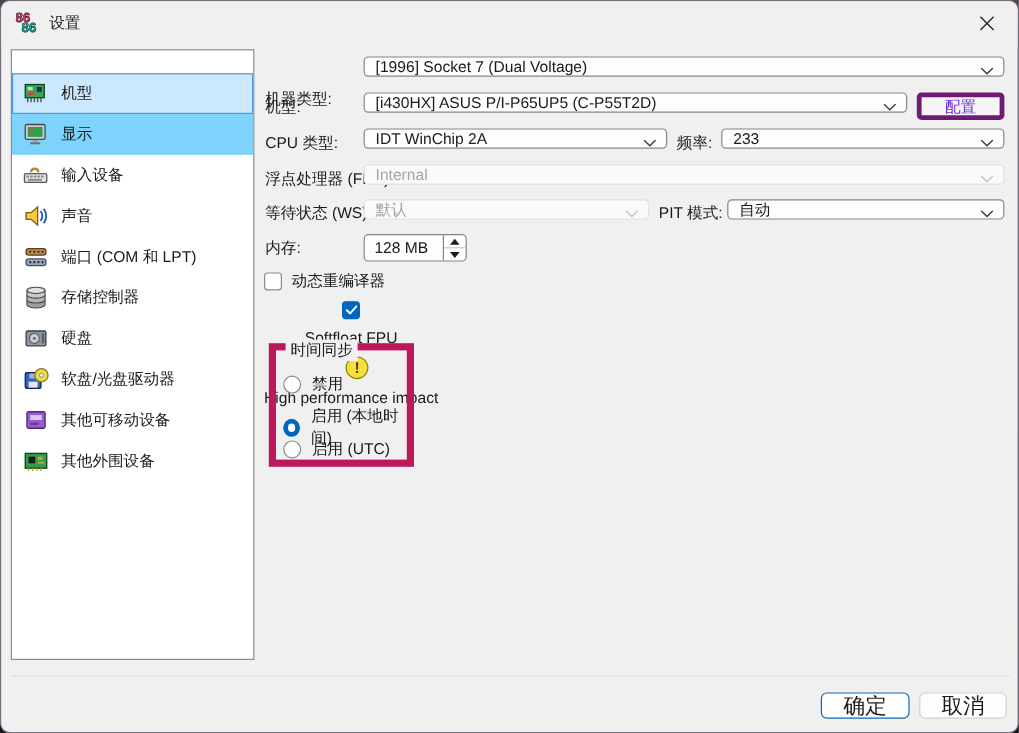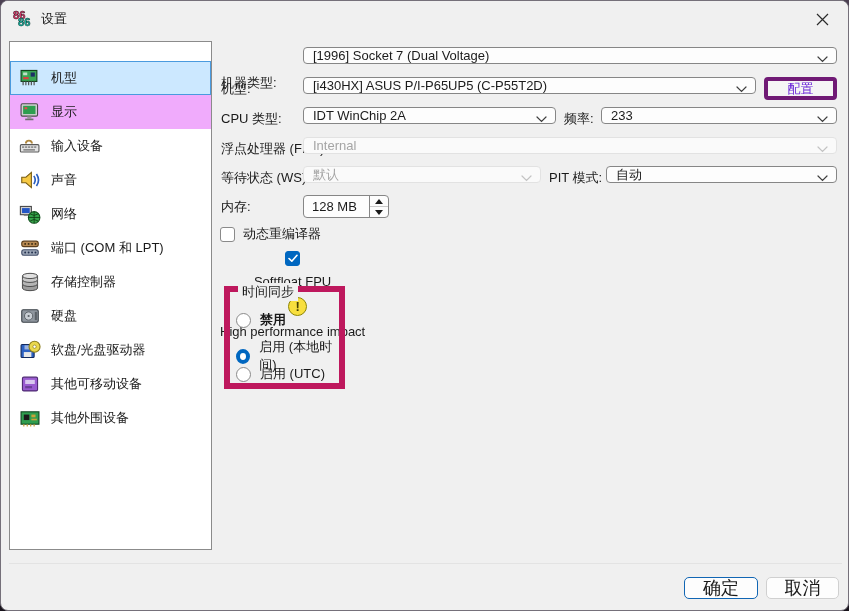--- a/index.html
+++ b/index.html
@@ -26,21 +26,21 @@
   
   .sidebar {
     position:absolute; left:8px; top:40px; width:203px; height:509px;
     background:#ffffff; border:1px solid #8b8b8b; padding-top:19px;
   }
   .side-item {
     height:34px; display:flex; align-items:center; gap:10px;
     padding-left:8px; border:1px solid transparent; color:#1a1a1a;
   }
   .side-item.selected { background:#cce8ff; border-color:#4a9ade; }
-  .side-item.hover { background:#f0abfc; }
+  .side-item.hover { background:#7dd3fc; }
   .side-item svg { width:22px; height:22px; flex:0 0 22px; }
   
   .flabel { position:absolute; height:23px; line-height:23px; white-space:nowrap; }
   .combo {
     position:absolute; height:17px; background:#fdfdfd; border:1px solid #868686;
     border-radius:4px; display:flex; align-items:center;
     padding:0 24px 0 9px; color:#1b1b1b; white-space:nowrap; overflow:hidden;
   }
   .combo .chev { position:absolute; right:8px; top:8px; }
   .combo.disabled { background:#fafafa; border-color:#e2e2e2; color:#a5a5a5; }
@@ -148,30 +148,20 @@
 
     <div class="side-item">
       <svg viewBox="0 0 16 16">
         <polygon points="2,6 5,6 9,2.5 9,13.5 5,10 2,10" fill="#f6c945" stroke="#7a5d12" stroke-width="0.8"></polygon>
         <path d="M10.8 5 q2 3 0 6" fill="none" stroke="#2b5fc0" stroke-width="1.2"></path>
         <path d="M12.7 3.6 q3 4.4 0 8.8" fill="none" stroke="#2b5fc0" stroke-width="1.2"></path>
       </svg>
       <span>声音</span>
     </div>
 
-    <div class="side-item">
-      <svg viewBox="0 0 16 16">
-        <rect x="1" y="2.5" width="8" height="6" fill="#cfcfcf" stroke="#4a4a4a" stroke-width="0.8"></rect>
-        <rect x="2.2" y="3.7" width="5.6" height="3.6" fill="#2457c5"></rect>
-        <rect x="3.5" y="8.5" width="3" height="1" fill="#8a8a8a"></rect>
-        <circle cx="11" cy="10.5" r="4.2" fill="#36a64a" stroke="#14521f" stroke-width="0.8"></circle>
-        <path d="M6.8 10.5 h8.4 M11 6.3 v8.4 M8.2 8 q2.8 2 5.6 0 M8.2 13 q2.8 -2 5.6 0" stroke="#0d3a14" stroke-width="0.6" fill="none"></path>
-      </svg>
-      <span>网络</span>
-    </div>
 
     <div class="side-item">
       <svg viewBox="0 0 16 16">
         <rect x="2" y="3" width="12" height="4" rx="1.6" fill="#b98a52" stroke="#5d3f1c" stroke-width="0.8"></rect>
         <g fill="#3a2a12">
           <circle cx="4.5" cy="5" r="0.7"></circle>
             <circle cx="7" cy="5" r="0.7"></circle>
           <circle cx="9.5" cy="5" r="0.7"></circle>
             <circle cx="12" cy="5" r="0.7"></circle>
         </g>
@@ -318,21 +308,21 @@
           <path d="M1 4.5 L3.8 7.2 L9 1.3" fill="none" stroke="#ffffff" stroke-width="1.6" stroke-linecap="round" stroke-linejoin="round"></path>
         </svg>
     </div>
     <span>Softfloat FPU</span>
     <span class="warn-icon">!</span>
     <span>High performance impact</span>
   </div>
 
   <div class="groupbox">
     <span class="group-legend">时间同步</span>
-    <div class="radio-row" style="top:19px;font-weight:bold;">
+    <div class="radio-row" style="top:19px;">
       <div class="radio"></div>
       <span>禁用</span>
     </div>
     <div class="radio-row" style="top:46px;">
       <div class="radio selected"></div>
       <span>启用 (本地时间)</span>
     </div>
     <div class="radio-row" style="top:73px;">
       <div class="radio"></div>
       <span>启用 (UTC)</span>

